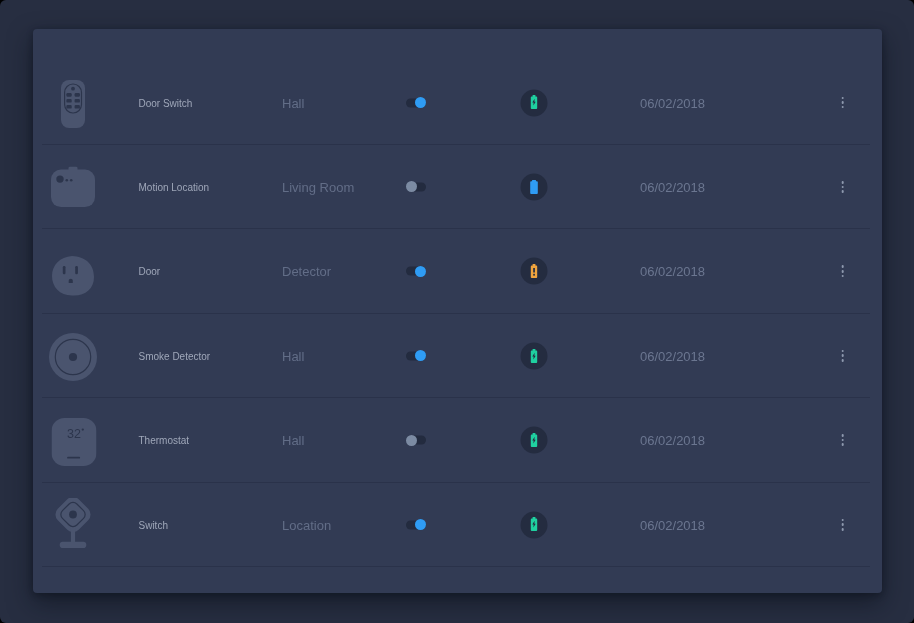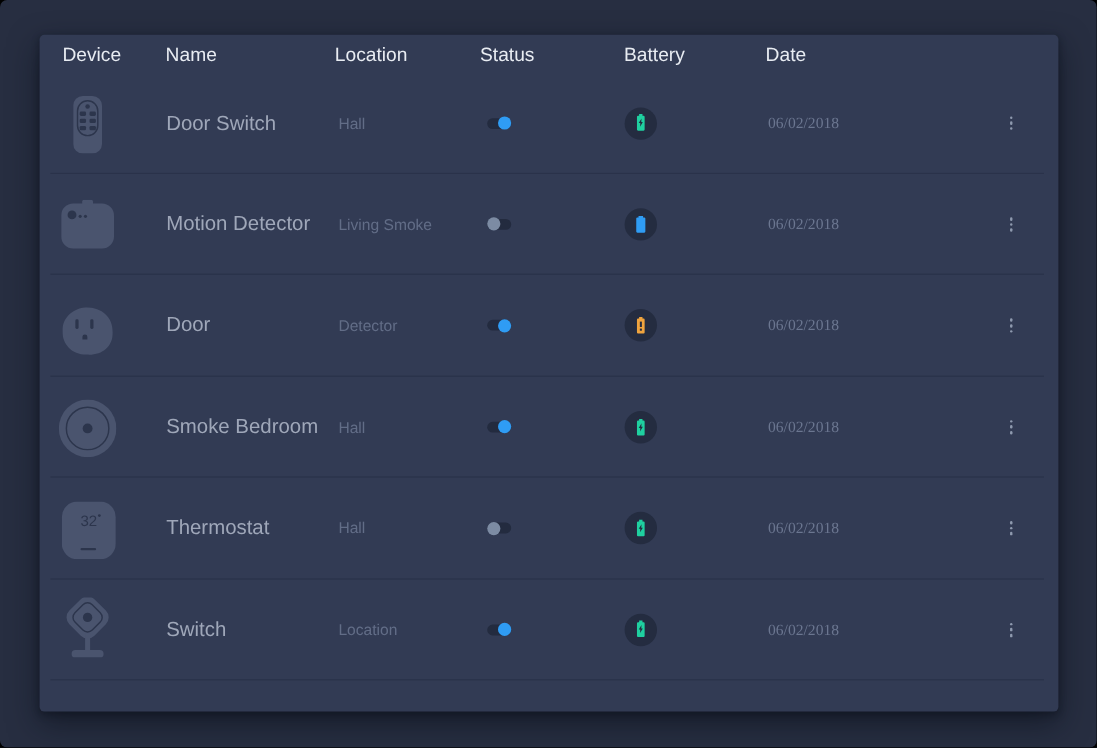--- a/index.html
+++ b/index.html
@@ -7,43 +7,35 @@
   body{font-family:"Liberation Sans", sans-serif;}
   .canvas{position:relative;width:914px;height:623px;background:#272e41;border-radius:6px;overflow:hidden;}
   .card{position:absolute;left:33px;top:29px;width:849px;height:564px;background:#323b54;border-radius:4px;
         box-shadow:0 10px 25px rgba(10,14,24,.55), 0 2px 6px rgba(10,14,24,.4);}
   .hdr{position:absolute;top:0;left:0;right:0;height:38px;color:#e8ecf2;font-size:16px;}
   .hdr span{position:absolute;top:9px;}
   .row{position:absolute;left:0;width:100%;height:85px;}
   .sep{position:absolute;left:9px;right:12px;height:1px;background:#2a324a;bottom:0;}
   .icon{position:absolute;left:39px;top:50%;transform:translate(-50%,-50%);line-height:0;}
   .icon svg{display:block;}
-  .name{position:absolute;left:105.5px;top:50%;transform:translateY(-50%);color:#9fa7b9;font-size:17px;}
+  .name{position:absolute;left:105.5px;top:50%;transform:translateY(-50%);color:#9fa7b9;font-size:10px;}
   .loc{position:absolute;left:249px;top:50%;transform:translateY(-50%);color:#626d87;font-size:13px;}
-  .date{position:absolute;left:607px;top:50%;transform:translateY(-50%);color:#6b7690;font-size:13px;font-family:Liberation Serif, serif;}
+  .date{position:absolute;left:607px;top:50%;transform:translateY(-50%);color:#6b7690;font-size:13px;}
   .tog{position:absolute;left:373px;top:50%;transform:translateY(-50%);width:20px;height:9px;border-radius:5px;background:#232b3f;}
   .knob{position:absolute;top:50%;transform:translateY(-50%);width:11px;height:11px;border-radius:50%;}
   .tog.on .knob{right:0;background:#2f9cf4;}
   .tog.off .knob{left:0px;background:#7c8ba3;}
   .batt{position:absolute;left:501px;top:50%;transform:translate(-50%,-50%);width:27px;height:27px;border-radius:50%;background:#242c40;}
   .dots{position:absolute;left:809.5px;top:50%;transform:translate(-50%,-50%);width:2.6px;}
   .dots i{display:block;width:2.6px;height:2.6px;border-radius:50%;background:#8e99ae;margin:2px 0;}
 </style>
 </head>
 <body>
 <div class="canvas">
   <div class="card">
-    <div class="hdr">
-      <span style="left:19px">Device</span>
-      <span style="left:105px">Name</span>
-      <span style="left:246px">Location</span>
-      <span style="left:367px">Status</span>
-      <span style="left:487px">Battery</span>
-      <span style="left:605px">Date</span>
-    </div>
 
     <div class="row" style="top:31.0px">
       <span class="icon" style="margin-left:1px;margin-top:1.5px">
           <svg width="24" height="48" viewBox="0 0 24 48">
             <rect width="24" height="48" rx="8" fill="#4a546e"></rect>
             <rect x="3.6" y="4" width="16.9" height="29" rx="8.4" fill="none" stroke="#2c354c" stroke-width="1.2"></rect>
             <circle cx="12" cy="8.7" r="1.9" fill="#2c354c"></circle>
             <rect x="5.4" y="13.0" width="5.3" height="3.7" rx="1.2" fill="#2c354c"></rect>
             <rect x="13.6" y="13.0" width="5.3" height="3.7" rx="1.2" fill="#2c354c"></rect>
             <rect x="5.4" y="18.9" width="5.3" height="3.7" rx="1.2" fill="#2c354c"></rect>
@@ -74,22 +66,22 @@
     <div class="row" style="top:115.45px">
       <span class="icon" style="margin-left:1px;margin-top:0.5px">
           <svg width="44" height="41" viewBox="0 0 44 41">
             <rect x="17.5" width="9" height="6" rx="1.5" fill="#4a546e"></rect>
             <rect y="3" width="44" height="37.6" rx="10" fill="#4a546e"></rect>
             <circle cx="9" cy="12.6" r="3.7" fill="#2c354c"></circle>
             <circle cx="15.8" cy="13.8" r="1.3" fill="#2c354c"></circle>
             <circle cx="20.2" cy="13.8" r="1.3" fill="#2c354c"></circle>
           </svg>
         </span>
-      <span class="name">Motion Detector</span>
-      <span class="loc">Living Smoke</span>
+      <span class="name">Motion Location</span>
+      <span class="loc">Living Room</span>
       <span class="tog off">
           <span class="knob"></span>
         </span>
       <span class="batt">
           <svg width="27" height="27" viewBox="0 0 27 27" style="position:absolute;left:0.3px;top:-0.3px">
             <path d="M11.6 6.4 L11.6 7.7 L10.6 7.7 A0.9 0.9 0 0 0 9.7 8.6 L9.7 19.5 A0.9 0.9 0 0 0 10.6 20.4 L16.4 20.4 A0.9 0.9 0 0 0 17.3 19.5 L17.3 8.6 A0.9 0.9 0 0 0 16.4 7.7 L15.4 7.7 L15.4 6.4 Z" fill="#2f9cf4"></path>
           </svg>
         </span>
       <span class="date">06/02/2018</span>
       <span class="dots">
@@ -129,21 +121,21 @@
       <span class="sep"></span>
     </div>
     <div class="row" style="top:284.35px">
       <span class="icon" style="margin-left:0.5px;margin-top:1px">
           <svg width="48" height="48" viewBox="0 0 48 48">
             <circle cx="24" cy="24" r="24" fill="#4a546e"></circle>
             <circle cx="24" cy="24" r="17.7" fill="none" stroke="#2c354c" stroke-width="1.2"></circle>
             <circle cx="24" cy="24" r="4.1" fill="#2c354c"></circle>
           </svg>
         </span>
-      <span class="name">Smoke Bedroom</span>
+      <span class="name">Smoke Detector</span>
       <span class="loc">Hall</span>
       <span class="tog on">
           <span class="knob"></span>
         </span>
       <span class="batt">
           <svg width="27" height="27" viewBox="0 0 27 27" style="position:absolute;left:0.3px;top:-0.3px">
             <path d="M12.1 6.6 L12.1 8 L11.2 8 A0.9 0.9 0 0 0 10.3 8.9 L10.3 19.5 A0.9 0.9 0 0 0 11.2 20.4 L15.8 20.4 A0.9 0.9 0 0 0 16.7 19.5 L16.7 8.9 A0.9 0.9 0 0 0 15.8 8 L14.9 8 L14.9 6.6 Z" fill="#1fd0a0"></path>
             <path d="M14.1 10.3 L11.8 14.1 L13.1 14.1 L12.9 17.1 L15.2 13.2 L13.9 13.2 Z" fill="#242c40"></path>
           </svg>
         </span>

